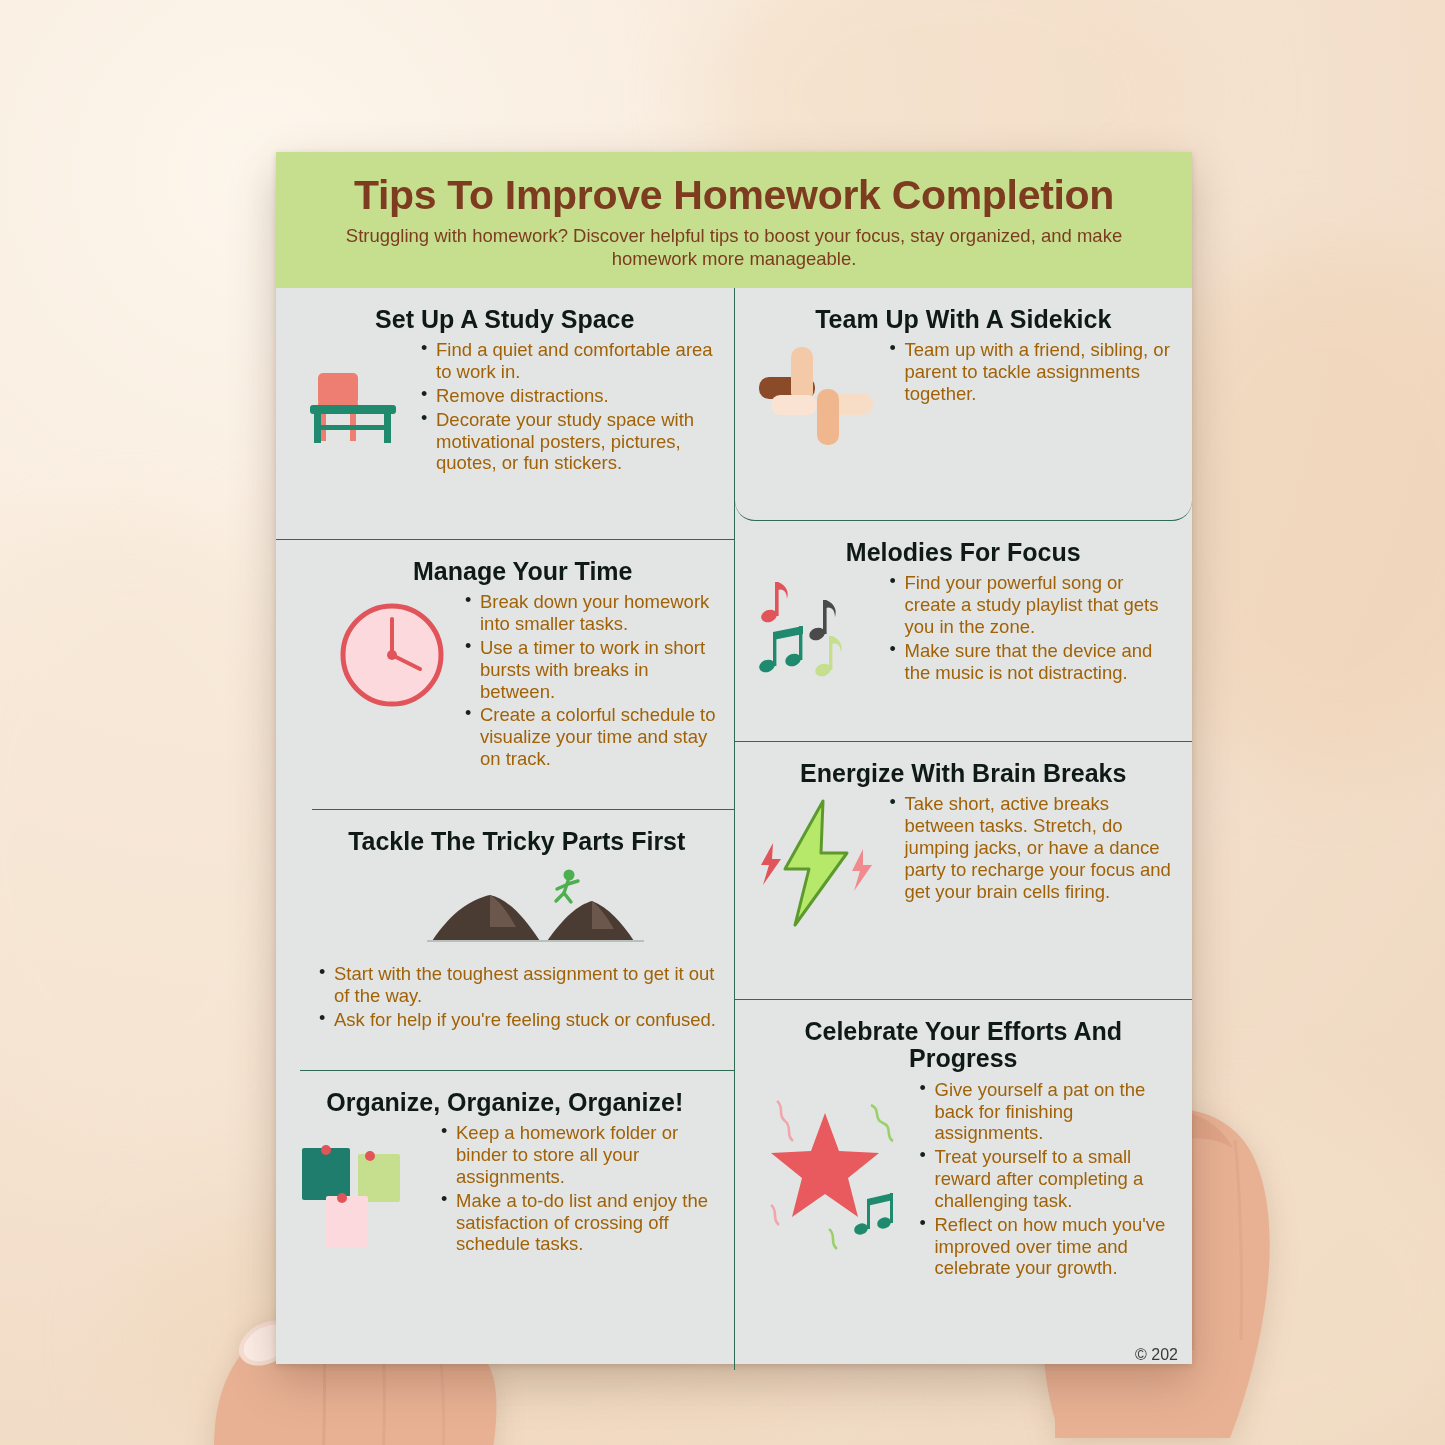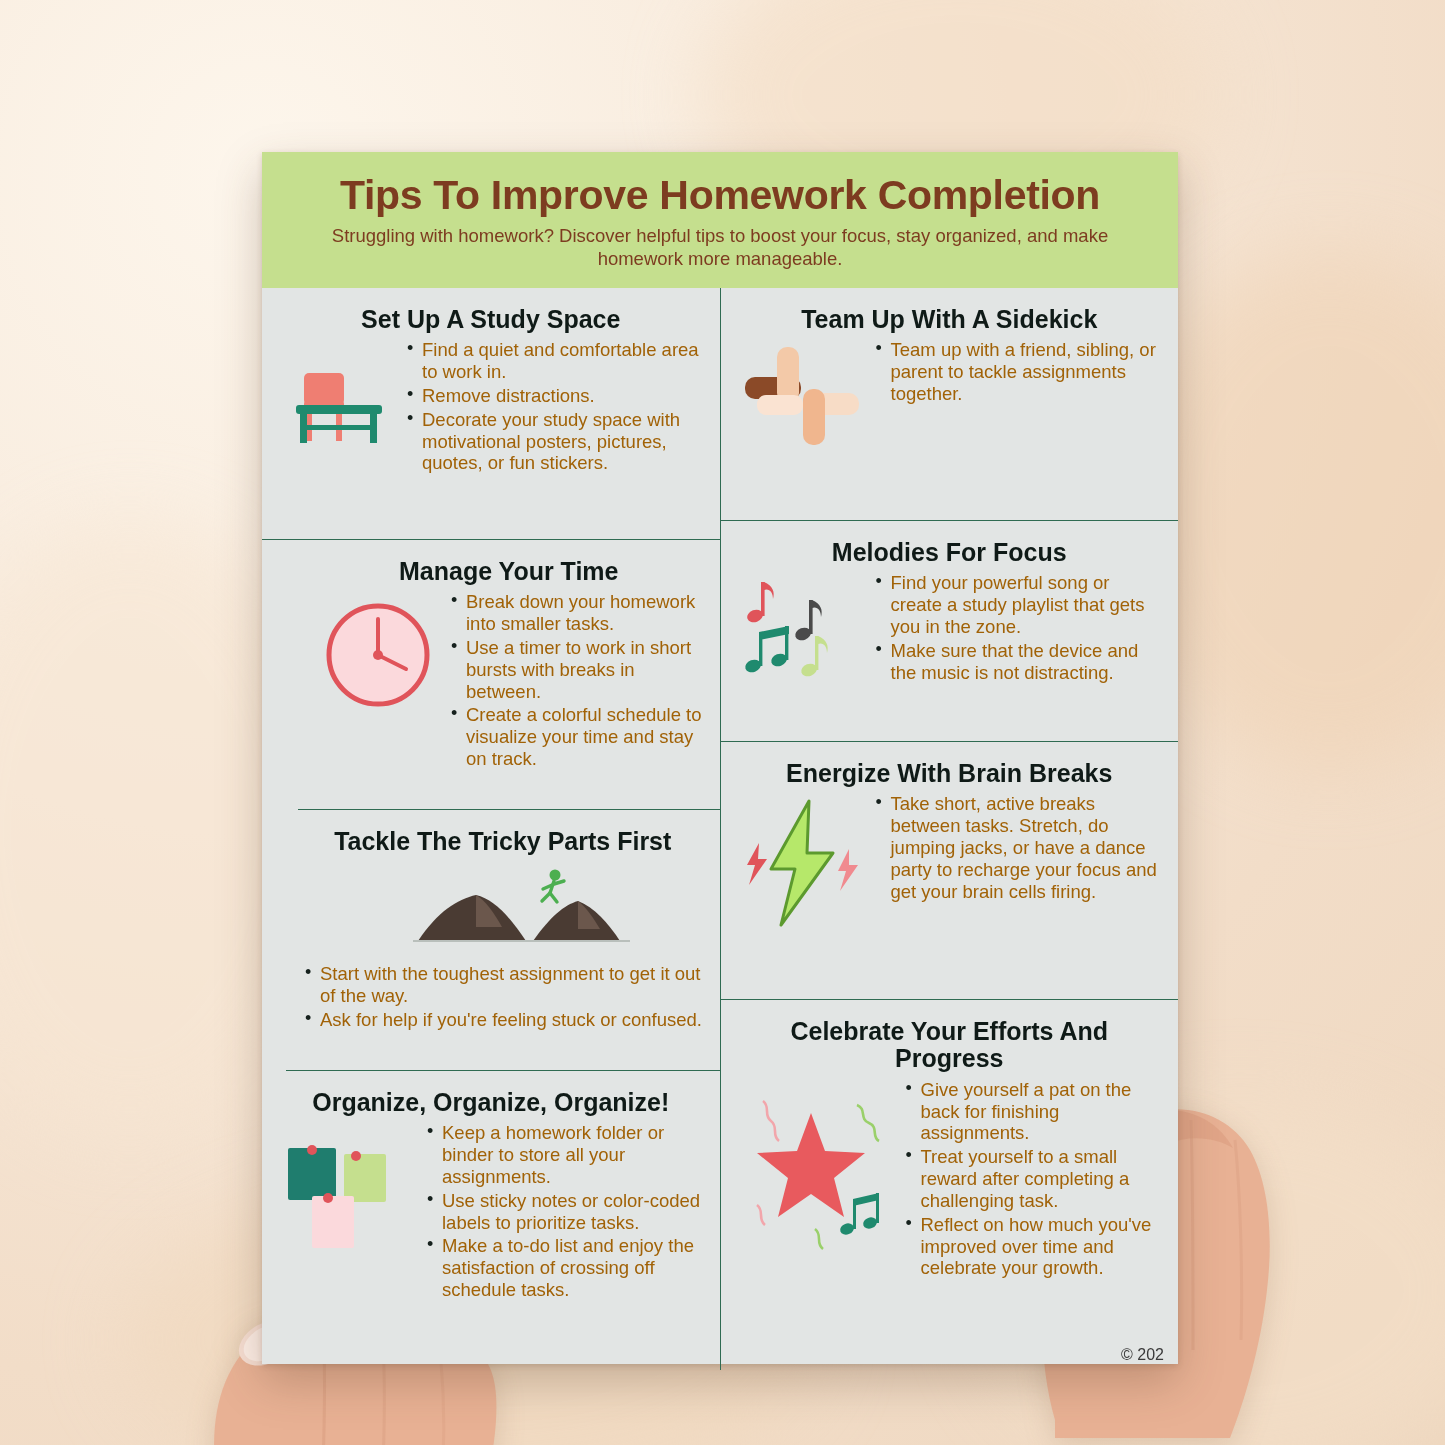--- a/index.html
+++ b/index.html
@@ -37,21 +37,21 @@
   .hand {
     position: absolute;
     filter: drop-shadow(0 6px 14px rgba(120, 80, 50, .18));
   }
   .hand-right { right: 140px; top: 1020px; }
   .hand-left { left: 205px; top: 1290px; }
 
   
   .poster {
     position: absolute;
-    left: 262px;
+    left: 276px;
     top: 152px;
     width: 916px;
     height: 1212px;
     background: #e2e5e4;
     box-shadow: 0 18px 42px rgba(90, 60, 40, .28), 0 2px 6px rgba(90, 60, 40, .18);
   }
   .poster-header {
     background: #c5df8e;
     padding: 22px 28px 18px 28px;
     text-align: center;
@@ -137,21 +137,21 @@
     font-size: 16px;
     color: #3a3a3a;
   }
 
   
   #card-study-space { height: 252px; }
   #card-manage-time { height: 270px; margin-left: 36px; }
   #card-tricky-parts { height: 261px; margin-left: 24px; }
   #card-organize { height: 299px; }
   
-  #card-sidekick { height: 233px; }
+  #card-sidekick { height: 233px; border-radius: 20px; }
   #card-melodies { height: 221px; }
   #card-brain-breaks { height: 258px; }
   #card-celebrate { height: 370px; }
 </style>
 </head>
 <body>
 
 <div class="scene">
   <div class="bg-blotch blotch-1"></div>
   <div class="bg-blotch blotch-2"></div>
@@ -274,21 +274,20 @@
                 <rect x="10" y="26" width="48" height="52" rx="2" fill="#1f7d6e"></rect>
                 <circle cx="34" cy="28" r="5" fill="#e0545a"></circle>
                 <rect x="66" y="32" width="42" height="48" rx="2" fill="#c5df8e"></rect>
                 <circle cx="78" cy="34" r="5" fill="#e0545a"></circle>
                 <rect x="34" y="74" width="42" height="52" rx="2" fill="#fbd9dc"></rect>
                 <circle cx="50" cy="76" r="5" fill="#e0545a"></circle>
               </svg>
             </div>
             <ul class="bullets">
               <li>Keep a homework folder or binder to store all your assignments.</li>
-              <li>Use sticky notes or color-coded labels to prioritize tasks.</li>
               <li>Make a to-do list and enjoy the satisfaction of crossing off schedule tasks.</li>
             </ul>
           </div>
         </div>
 
       </div>
 
       <div class="col col-right">
 
         <div class="card" id="card-sidekick">

